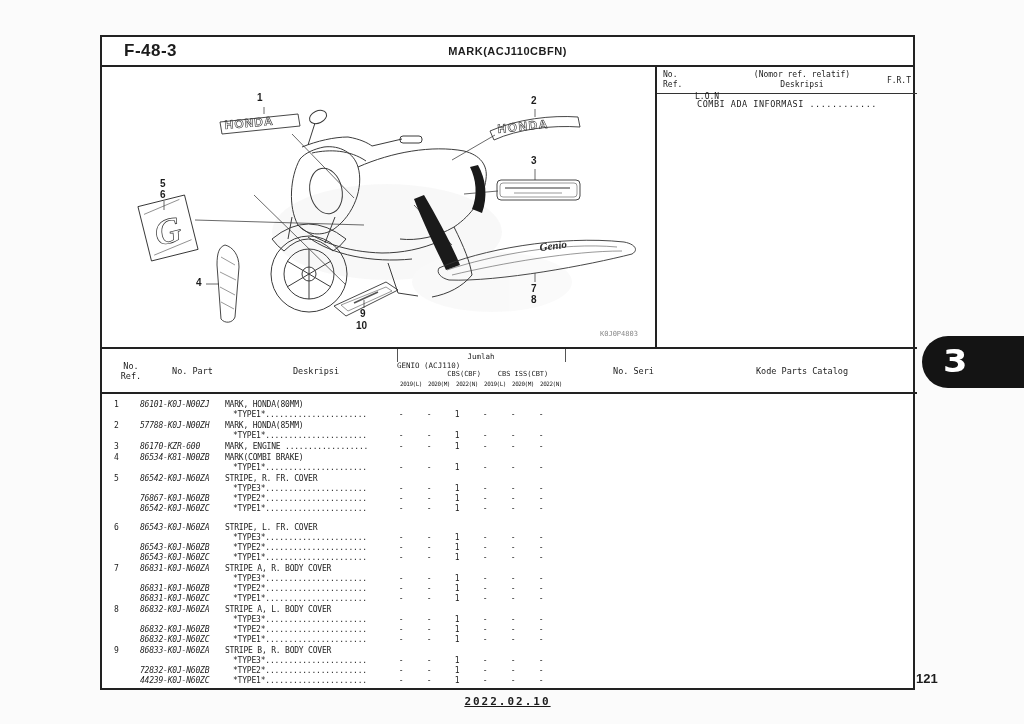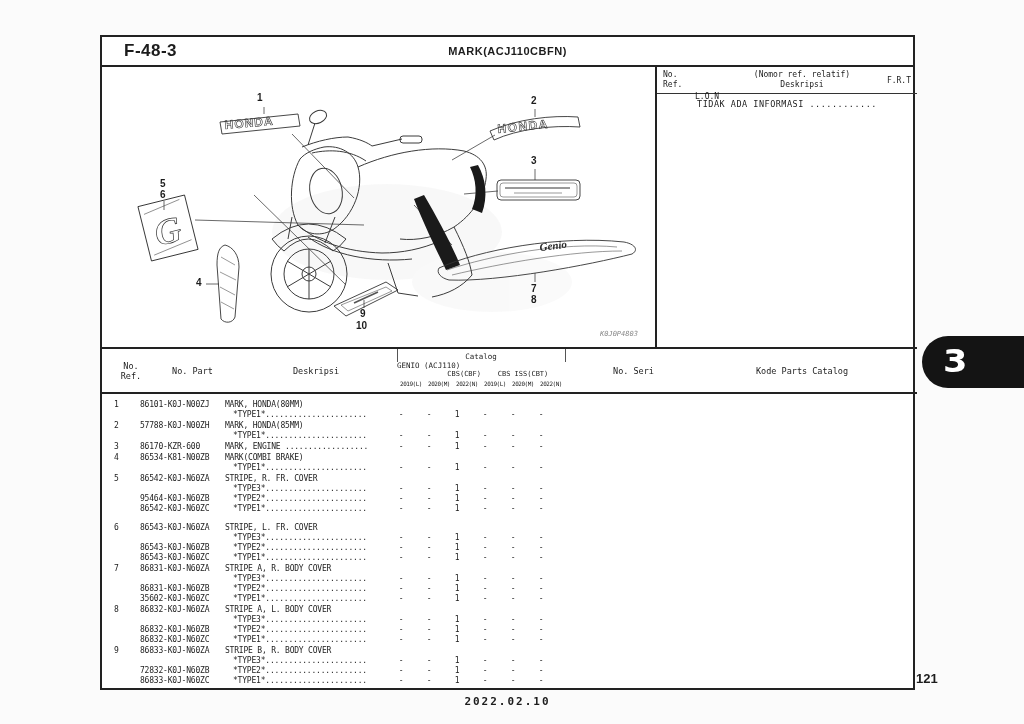--- a/index.html
+++ b/index.html
@@ -21,21 +21,21 @@
   .ih-lon { position:absolute; left:38px; top:9px;margin-top:16px; }
   .ih-nomor { position:absolute; left:80px; top:3px; width:130px; text-align:center; line-height:10px; }
   .ih-desk { position:absolute; left:80px; top:13px; width:130px; text-align:center; line-height:10px; }
   .ih-frt { position:absolute; right:6px; top:9px;text-align:center; }
   .info-noinfo { margin-top:5px; text-align:center; font-size:8.5px; letter-spacing:.5px; }
 
   
   .diagram { position:absolute; left:0; top:30px; width:553px; height:280px; }
   .diagram svg { position:absolute; left:0; top:0; }
   .co { position:absolute; font-size:10px; font-weight:bold; line-height:10px; }
-  .diag-code { position:absolute; left:498px; top:263px; font-size:7px; color:#888; font-family:"DejaVu Sans Mono",monospace;font-style:italic; }
+  .diag-code { position:absolute; left:498px; top:263px; font-size:7px; color:#888; font-family:"DejaVu Sans Mono",monospace; }
 
   
   .parts { position:absolute; left:0; top:310px; width:815px; height:343px; border-top:2px solid #222; font-family:"DejaVu Sans Mono",monospace; }
   .phead { position:relative; height:45px; border-bottom:2px solid #222; font-size:8.5px; }
   .ph-noref { position:absolute; left:10px; top:12px; width:38px; text-align:center; line-height:10px; }
   .ph-part { position:absolute; left:48px; top:17px; width:85px; text-align:center; }
   .ph-desk { position:absolute; left:133px; top:17px; width:162px; text-align:center; }
   .ph-jumlah { position:absolute; left:295px; top:3px; width:168px; text-align:center; font-size:7.5px; line-height:9px; }
   .ph-model { position:absolute; left:295px; top:12px; width:168px; text-align:left; font-size:7.5px; line-height:9px; }
   .ph-grp1 { position:absolute; left:295px; top:21px; width:84px; text-align:right; font-size:7px; }
@@ -43,30 +43,30 @@
   .ph-years { position:absolute; left:295px; top:31px; width:168px; display:grid; grid-template-columns:repeat(6,28px); font-size:6px; text-align:center; letter-spacing:-0.5px; }
   .ph-seri { position:absolute; left:463px; top:17px; width:137px; text-align:center; }
   .ph-kode { position:absolute; left:600px; top:17px; width:200px; text-align:center; }
   .ph-tick { position:absolute; top:0; width:0; height:13px; border-left:1px solid #555; }
 
   .pbody { padding-top:5px; }
   .prow { display:grid; grid-template-columns:38px 85px 162px repeat(6,28px) 137px auto; font-size:8px; line-height:10px; letter-spacing:-0.2px; }
   .prow.grp { margin-top:1px; }
   .prow.gap { margin-top:9px; }
   .c-ref { padding-left:12px; }
-  .c-part { padding-left:0; white-space:nowrap; }
+  .c-part { padding-left:0; white-space:nowrap;font-style:italic; }
   .c-desc { white-space:nowrap; }
   .c-desc.ind { padding-left:8px; }
   .c-qty { text-align:center; }
 
   
   .side-tab { position:absolute; left:922px; top:336px; width:102px; height:52px; background:#141414; border-radius:28px 0 0 28px; }
   .side-tab span { position:absolute; left:22px; top:6px; color:#fff; font-size:32px; font-weight:bold; font-family:"DejaVu Sans",sans-serif; transform:scaleX(1.1); }
   .page-num { position:absolute; left:916px; top:671px; font-size:13px; font-weight:bold; }
-  .footer-date { position:absolute; left:100px; top:695px; width:815px; text-align:center; font-family:"DejaVu Sans Mono",monospace; font-size:11px; font-weight:bold; letter-spacing:2px; }
+  .footer-date { position:absolute; left:100px; top:695px; width:815px; text-align:center; font-family:"DejaVu Sans Mono",monospace; font-size:11px; font-weight:bold; letter-spacing:2px;text-decoration:underline; }
 </style>
 </head>
 <body>
 
 <div class="page">
   <div class="frame">
 
     <div class="titlebar">
       <div class="page-code">F-48-3</div>
       <div class="page-title">MARK(ACJ110CBFN)</div>
@@ -76,21 +76,21 @@
       <div class="info-head">
         <div class="ih-noref">
           <div>No.</div>
           <div>Ref.</div>
         </div>
         <div class="ih-lon">L.O.N</div>
         <div class="ih-nomor">(Nomor ref. relatif)</div>
         <div class="ih-desk">Deskripsi</div>
         <div class="ih-frt">F.R.T</div>
       </div>
-      <div class="info-noinfo">TIDAK ADA INFORMASI ............</div>
+      <div class="info-noinfo">COMBI ADA INFORMASI ............</div>
     </div>
 
     <div class="diagram">
       <svg width="553" height="280" viewBox="0 0 553 280">
 
         <g opacity="0.45">
           <ellipse cx="285" cy="165" rx="115" ry="48" fill="#f1f1f1"></ellipse>
           <ellipse cx="390" cy="215" rx="80" ry="30" fill="#f3f3f3"></ellipse>
         </g>
 
@@ -208,21 +208,21 @@
     </div>
 
     <div class="parts">
       <div class="phead">
         <div class="ph-noref">
           <div>No.</div>
           <div>Ref.</div>
         </div>
         <div class="ph-part">No. Part</div>
         <div class="ph-desk">Deskripsi</div>
-        <div class="ph-jumlah">Catalog</div>
+        <div class="ph-jumlah">Jumlah</div>
         <div class="ph-model">GENIO (ACJ110)</div>
         <div class="ph-grp1">CBS(CBF)</div>
         <div class="ph-grp2">CBS ISS(CBT)</div>
         <div class="ph-years">
           <span>2019(L)</span>
           <span>2020(M)</span>
           <span>2022(N)</span>
           <span>2019(L)</span>
           <span>2020(M)</span>
           <span>2022(N)</span>
@@ -345,21 +345,21 @@
             <div class="c-qty">-</div>
             <div class="c-qty">1</div>
             <div class="c-qty">-</div>
             <div class="c-qty">-</div>
             <div class="c-qty">-</div>
             <div class="c-seri"></div>
             <div class="c-kode"></div>
           </div>
           <div class="prow">
             <div class="c-ref"></div>
-            <div class="c-part">95464-K0J-N60ZB</div>
+            <div class="c-part">76867-K0J-N60ZB</div>
             <div class="c-desc ind">*TYPE2*......................</div>
             <div class="c-qty">-</div>
             <div class="c-qty">-</div>
             <div class="c-qty">1</div>
             <div class="c-qty">-</div>
             <div class="c-qty">-</div>
             <div class="c-qty">-</div>
             <div class="c-seri"></div>
             <div class="c-kode"></div>
           </div>
@@ -462,21 +462,21 @@
             <div class="c-qty">-</div>
             <div class="c-qty">1</div>
             <div class="c-qty">-</div>
             <div class="c-qty">-</div>
             <div class="c-qty">-</div>
             <div class="c-seri"></div>
             <div class="c-kode"></div>
           </div>
           <div class="prow">
             <div class="c-ref"></div>
-            <div class="c-part">35602-K0J-N60ZC</div>
+            <div class="c-part">86831-K0J-N60ZC</div>
             <div class="c-desc ind">*TYPE1*......................</div>
             <div class="c-qty">-</div>
             <div class="c-qty">-</div>
             <div class="c-qty">1</div>
             <div class="c-qty">-</div>
             <div class="c-qty">-</div>
             <div class="c-qty">-</div>
             <div class="c-seri"></div>
             <div class="c-kode"></div>
           </div>
@@ -566,21 +566,21 @@
             <div class="c-qty">-</div>
             <div class="c-qty">1</div>
             <div class="c-qty">-</div>
             <div class="c-qty">-</div>
             <div class="c-qty">-</div>
             <div class="c-seri"></div>
             <div class="c-kode"></div>
           </div>
           <div class="prow">
             <div class="c-ref"></div>
-            <div class="c-part">86833-K0J-N60ZC</div>
+            <div class="c-part">44239-K0J-N60ZC</div>
             <div class="c-desc ind">*TYPE1*......................</div>
             <div class="c-qty">-</div>
             <div class="c-qty">-</div>
             <div class="c-qty">1</div>
             <div class="c-qty">-</div>
             <div class="c-qty">-</div>
             <div class="c-qty">-</div>
             <div class="c-seri"></div>
             <div class="c-kode"></div>
           </div>

